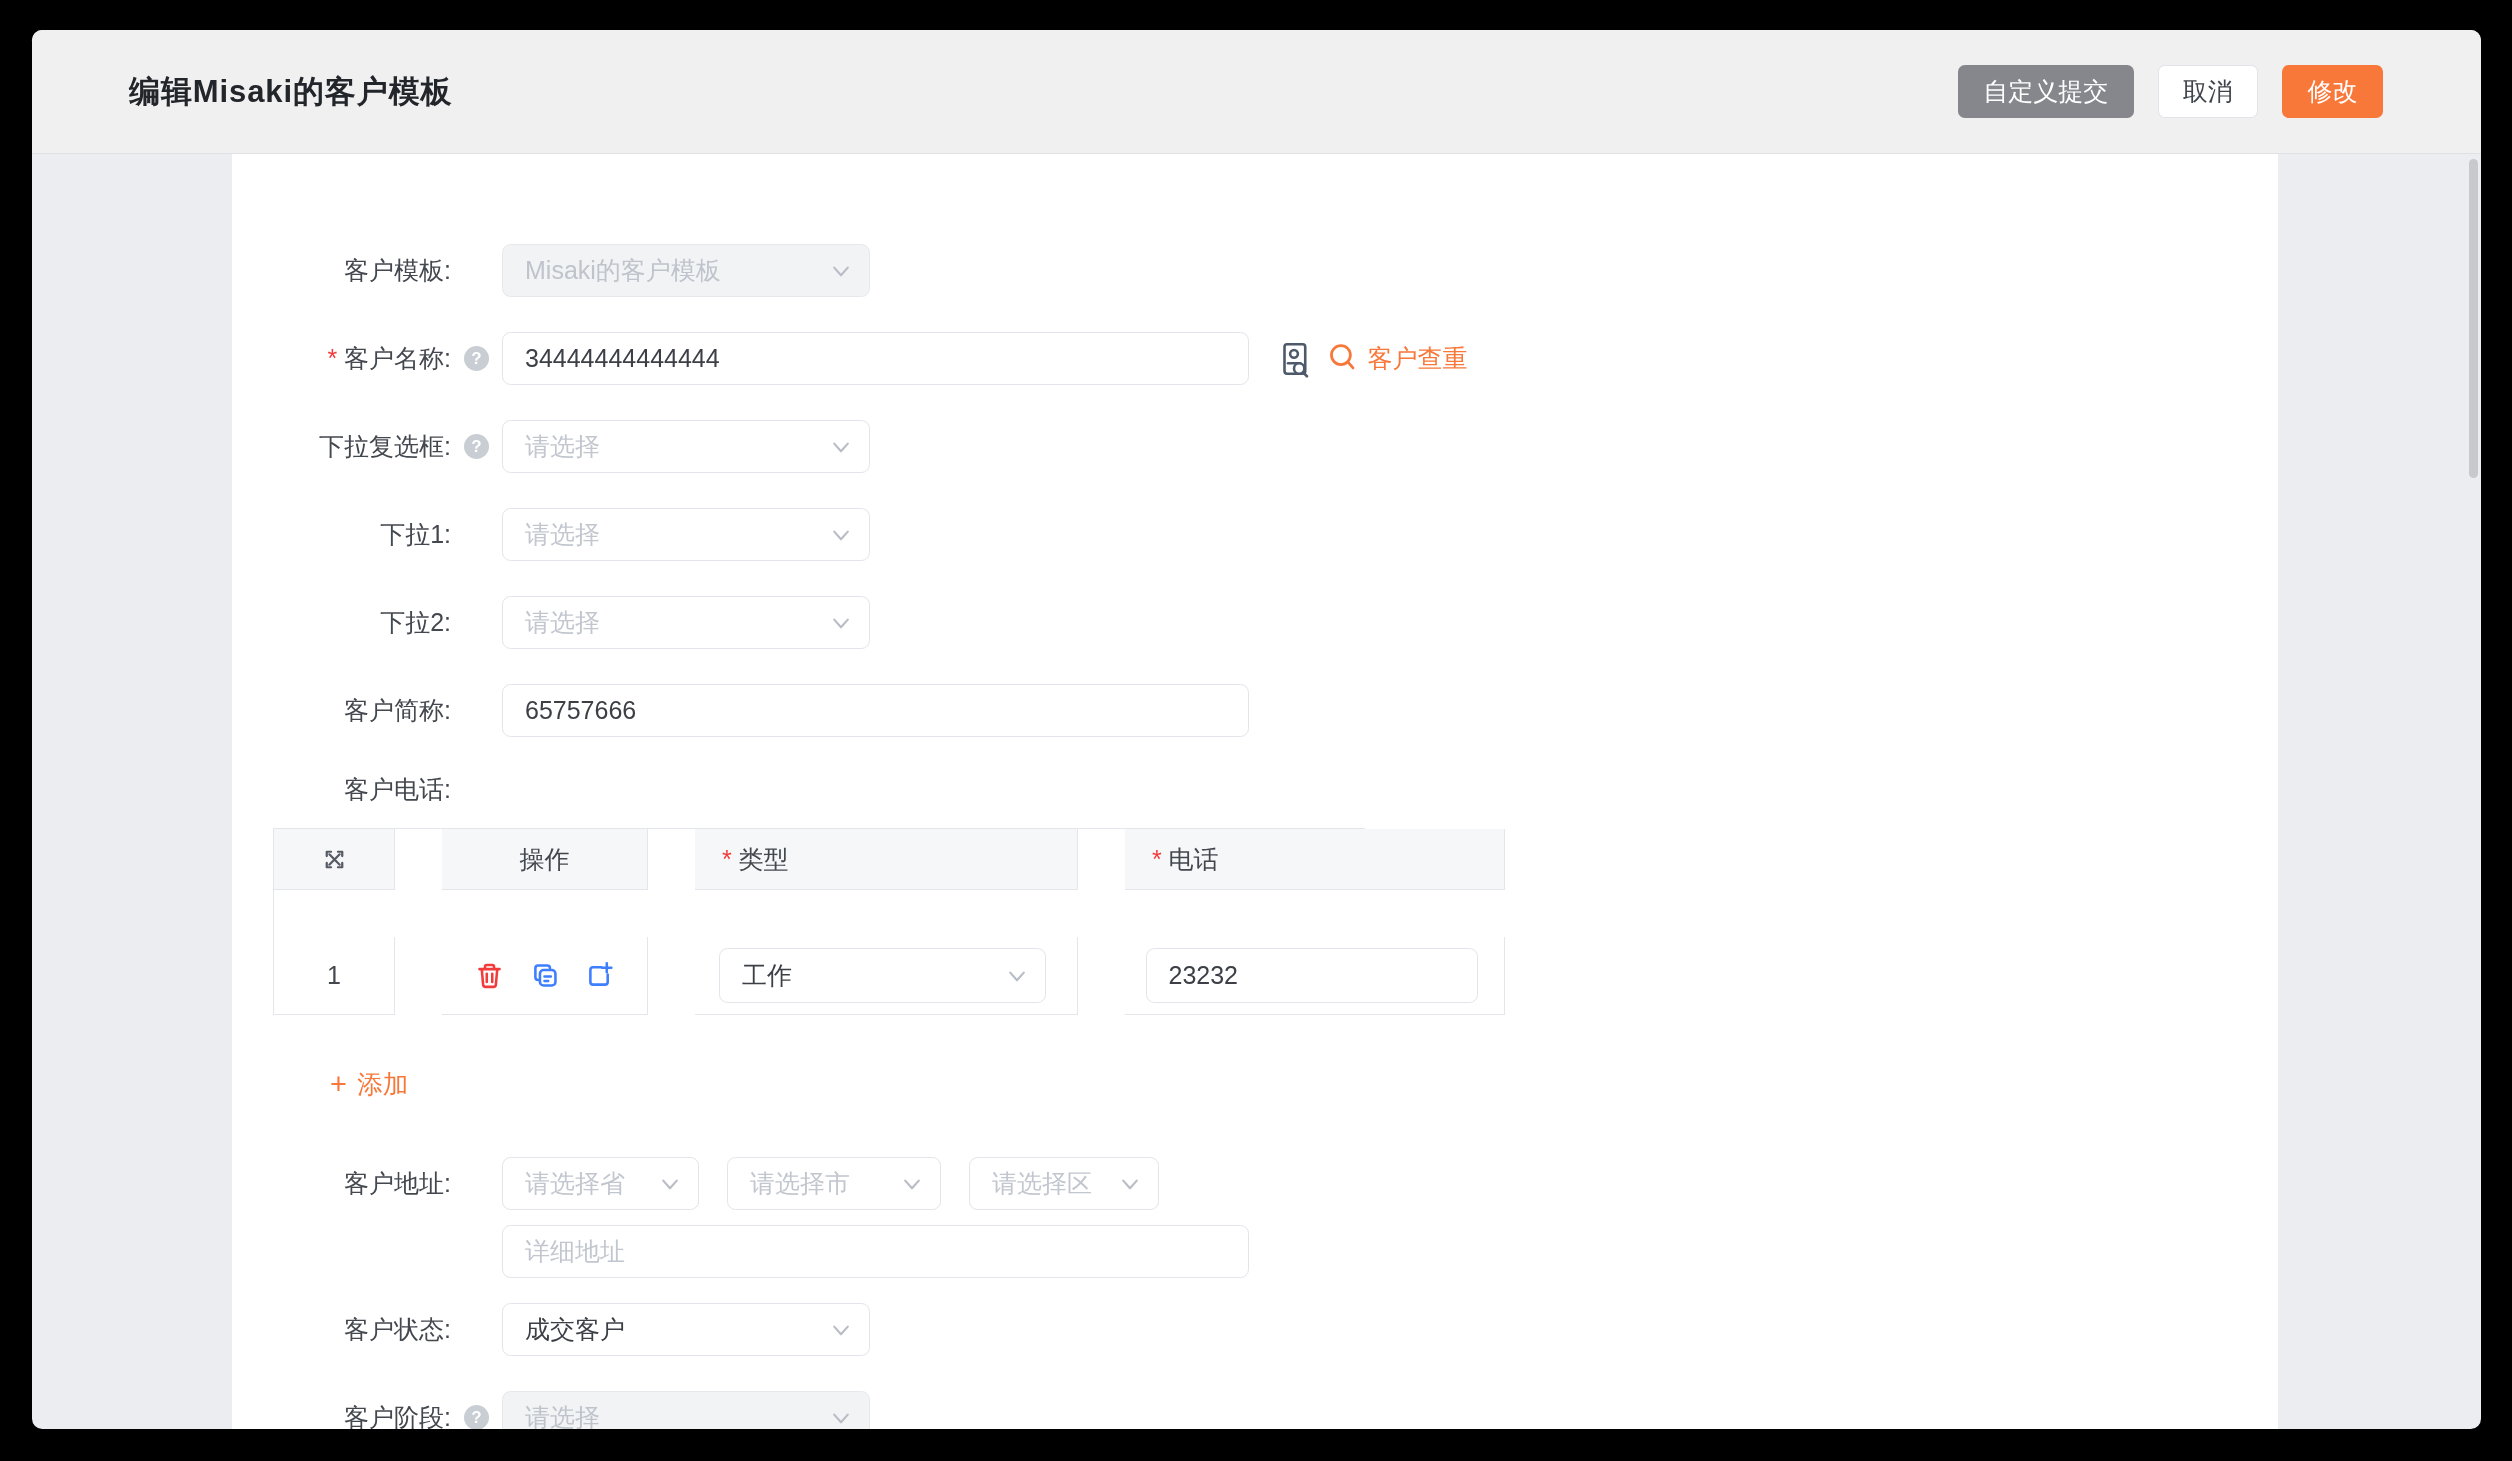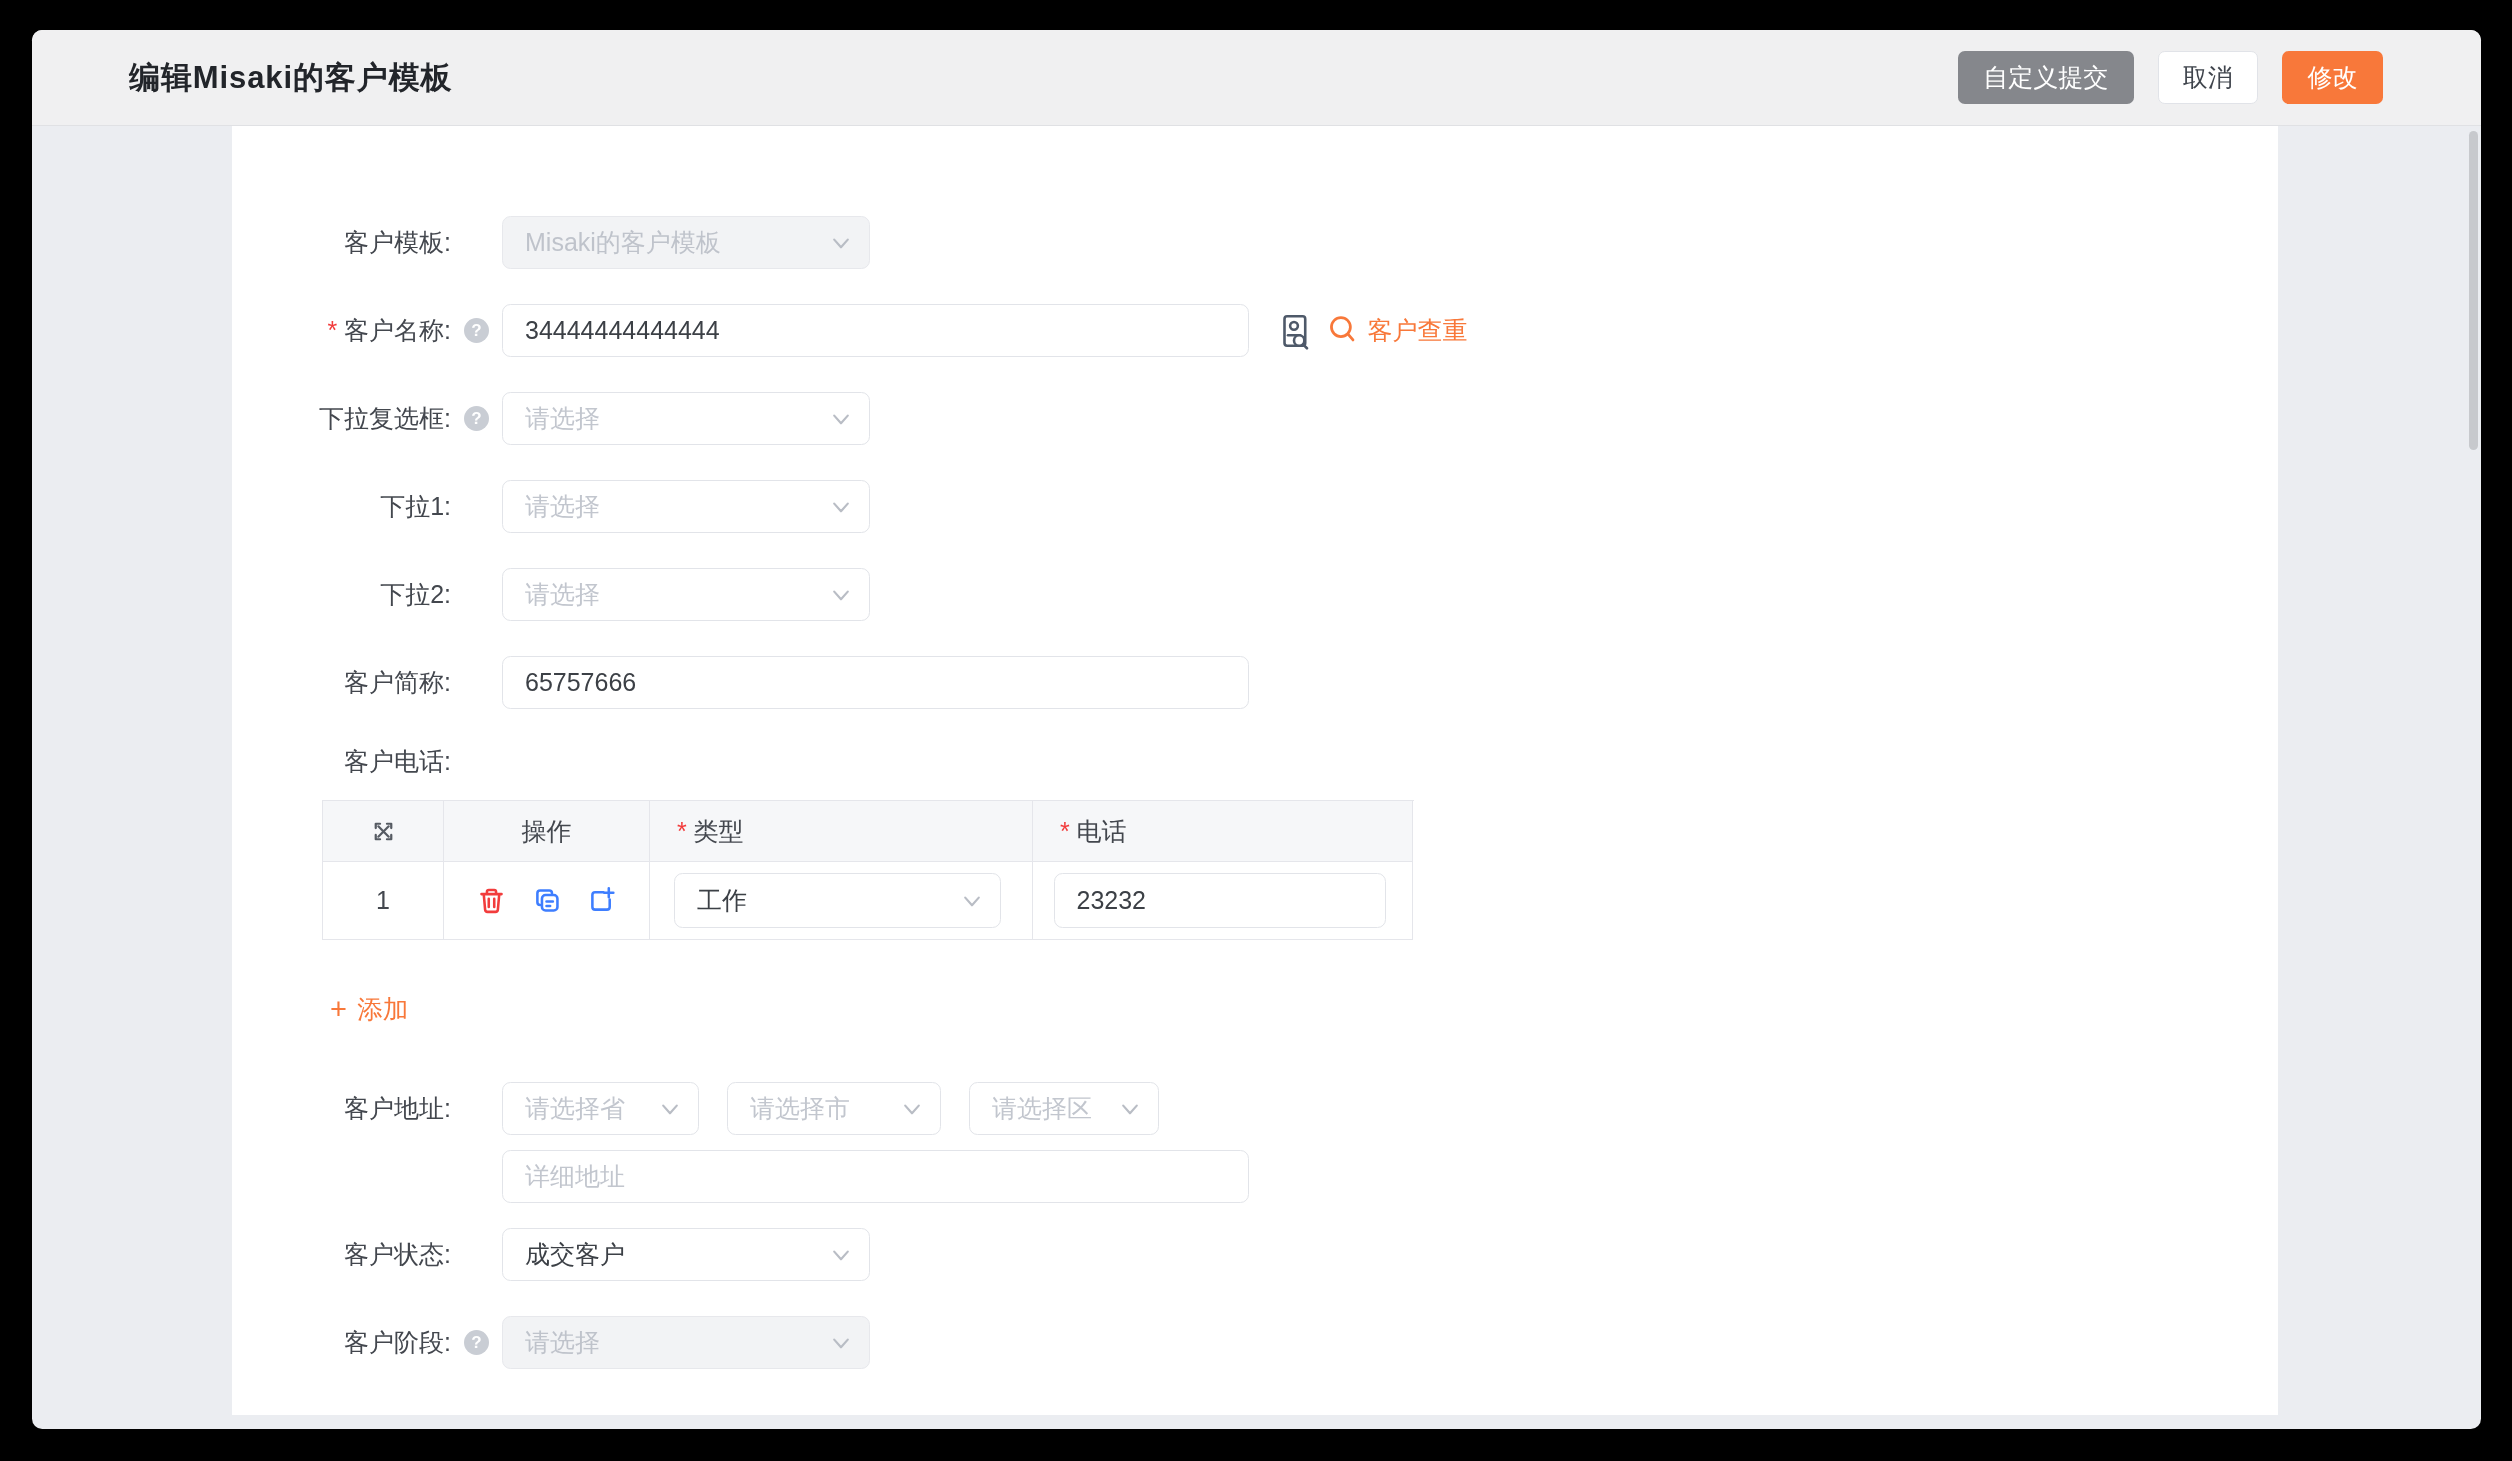--- a/index.html
+++ b/index.html
@@ -1,21 +1,21 @@
 <!DOCTYPE html>
 <html style="font-size:13.6px"><head>
 <meta charset="utf-8">
 <style>
   * { margin:0; padding:0; box-sizing:border-box; }
   html,body { width:2512px; height:1462px; }
   body { background:#000; position:relative; font-family:"Liberation Sans","DejaVu Sans",sans-serif; }
   .window { position:absolute; left:32px; top:30px; width:2449px; height:1399px;
             background:#ebedf1; border-radius:10.2px; overflow:hidden; }
   
-  .hdr { height:96px; background:#f0f0f1; border-bottom:1.7px solid #e0e1e4;
+  .hdr { height:124px; background:#f0f0f1; border-bottom:1.7px solid #e0e1e4;
          display:flex; align-items:center; padding:0 98px 0 97px; }
   .hdr-title { flex:1; font-size:31px; font-weight:600; color:#22252a; letter-spacing:0.9px; }
   .btn { height:53px; border-radius:6.8px; font-size:25px; display:inline-flex;
          align-items:center; justify-content:center; cursor:pointer; border:none; }
   .btn-gray { background:#85878c; color:#fff; padding:0 25.6px; }
   .btn-plain { background:#fff; border:1.7px solid #e1e3e8; color:#3f444c; padding:0 24px; margin-left:24px; }
   .btn-orange { background:#f8783a; color:#fff; padding:0 25.6px; margin-left:24px; }
   
   .content { position:relative; height:1304px;padding-left:22px; }
   .panel { position:absolute; left:200px; top:0; width:2046px; height:1289px;
@@ -37,22 +37,22 @@
   .sel.disabled { background:#f2f3f5; border-color:#e7e8ec; color:#bfc3cb; cursor:default; }
   .chev { position:absolute; right:17px; top:50%; margin-top:-11px; }
   .inp { height:53px; border:1.7px solid #e2e4e9; border-radius:8.5px; padding:0 22px;
          font-size:25px; color:#3c4046; font-family:inherit; outline:none; background:#fff; }
   .inp::placeholder { color:#c2c6ce; }
   .inp-wide { width:747px; }
   .lookup { display:flex; align-items:center; margin-left:25.6px; }
   .dedup-txt { font-size:25px; color:#f8783a; margin-left:8.5px; cursor:pointer; }
   .phone-label-row { margin-bottom:22px; min-height:34px; }
   
-  .ptable { margin-left:90px; width:1092px; border-left:1.7px solid #e5e6eb; border-top:1.7px solid #e5e6eb;
-            display:grid; grid-template-columns:121px 206px 383px 380px; }
+  .ptable { margin-left:41px; width:1092px; border-left:1.7px solid #e5e6eb; border-top:1.7px solid #e5e6eb;
+            display:grid; grid-template-columns:121px 206px 383px 380px;gap:47px; }
   .pt-cell { border-right:1.7px solid #e5e6eb; border-bottom:1.7px solid #e5e6eb;
              display:flex; align-items:center; justify-content:center; font-size:25px; color:#43474e; }
   .pt-head { background:#f6f7f9; height:61px; }
   .pt-body { background:#fff; height:78px; }
   .pt-left { justify-content:flex-start; padding-left:27px; }
   .ops { display:flex; align-items:center; gap:24px; }
   .icon-btn { display:flex; cursor:pointer; }
   .sel-table { width:327px; height:55px; }
   .inp-table { width:332px; height:55px; }
   .add-row { margin:51px 0 0 98px; display:flex; align-items:center; height:36px; }

